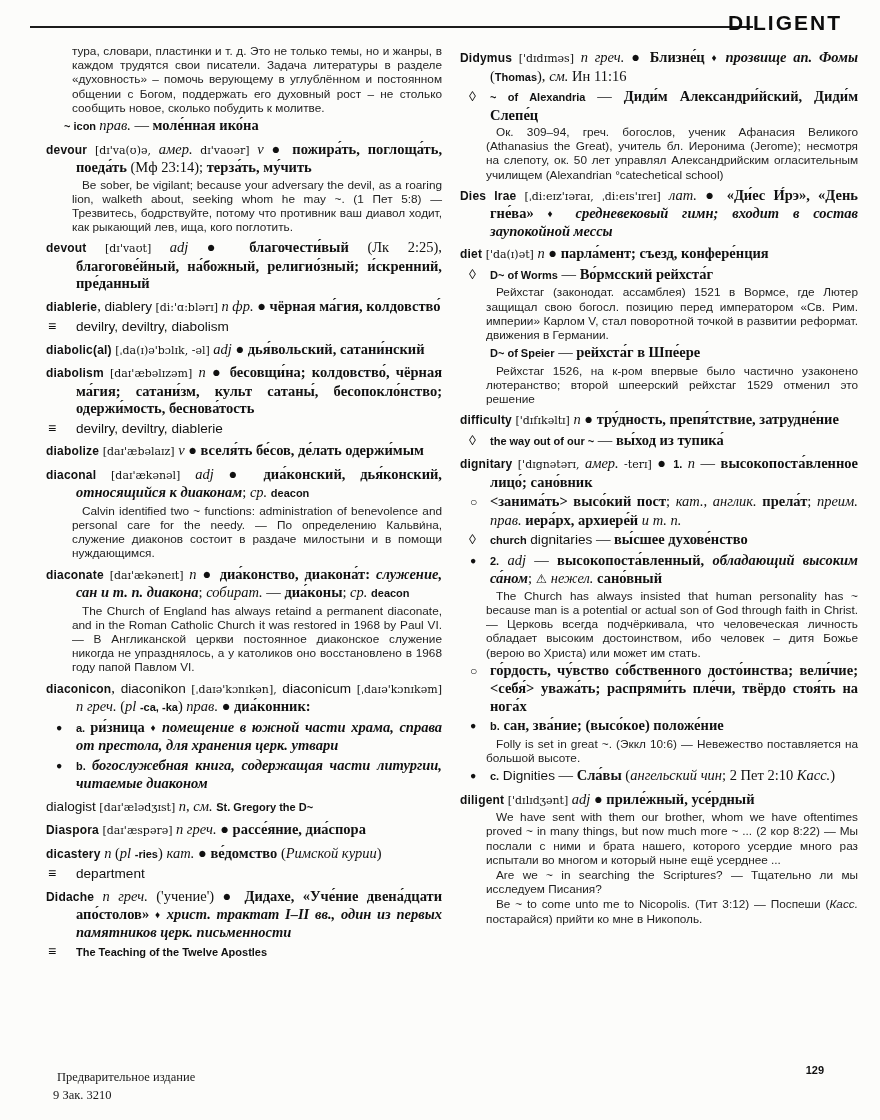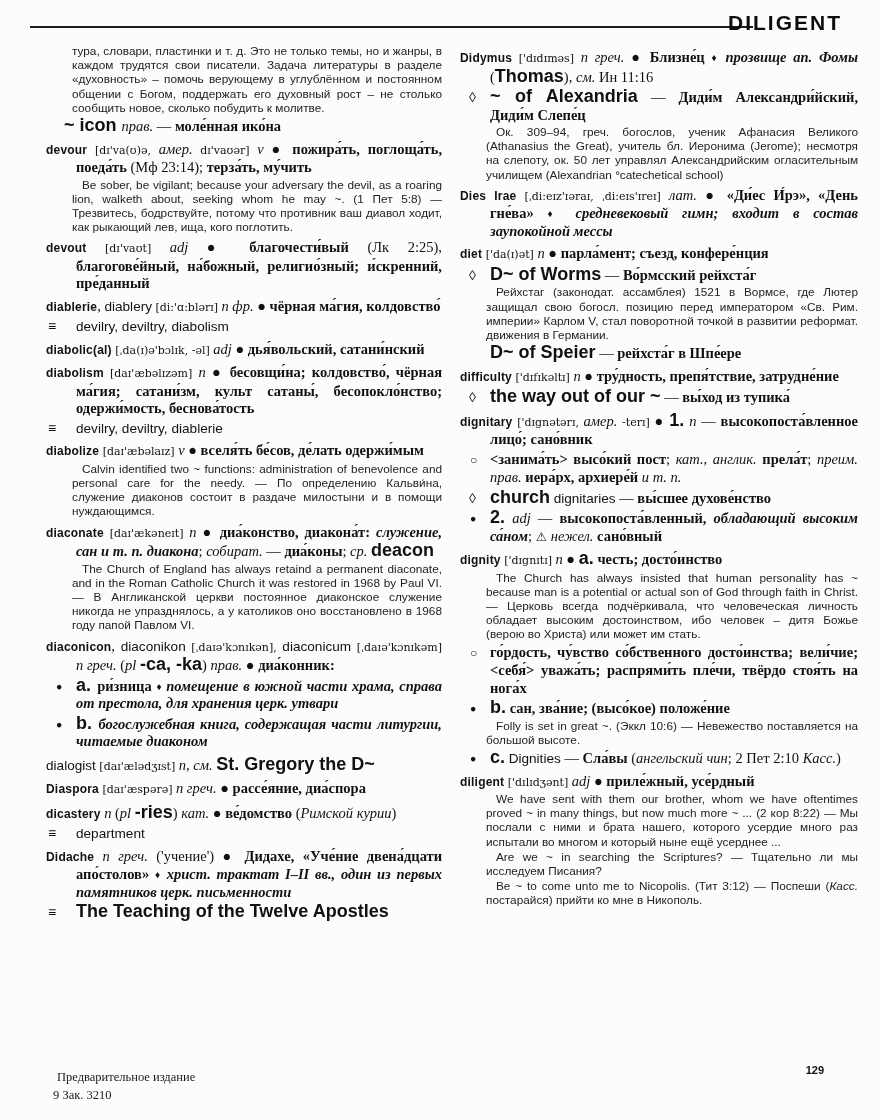--- a/index.html
+++ b/index.html
@@ -34,21 +34,21 @@
   .marker { display:inline-block; width:30px; box-sizing:border-box; text-indent:0;
             font-family:"Liberation Sans", sans-serif; }
   .m-eq  { padding-left:2px;  font-size:14px; }
   .m-dia { padding-left:9px;  font-size:14px; font-family:"Liberation Serif", serif; }
   .m-dot { padding-left:10px; font-size:10.5px; vertical-align:1px; }
   .m-cir { padding-left:10px; font-size:12px; }
 
   
   .s-hw  { font-family:"Liberation Sans", sans-serif; font-weight:bold; font-size:12px; letter-spacing:0.2px;margin-top:8px; }
   .s-sans{ font-family:"Liberation Sans", sans-serif; font-size:13.6px; }
-  .s-bs  { font-family:"Liberation Sans", sans-serif; font-weight:bold; font-size:18px; }
+  .s-bs  { font-family:"Liberation Sans", sans-serif; font-weight:bold; font-size:11px; }
   .s-ph  { font-family:"DejaVu Serif", serif; font-size:11px; }
   .s-r   { }
   .s-i   { font-style:italic; }
   .s-b   { font-weight:bold; }
   .s-bi  { font-weight:bold; font-style:italic; }
   .s-dm  { font-size:10px; vertical-align:1px; }
   .s-w   { font-family:"DejaVu Sans", sans-serif; font-size:12.5px; }
   .s-ex  { }
   .s-exi { font-style:italic; }
 
@@ -70,20 +70,21 @@
       <div class="tilde"><span class="s-bs">~ icon </span><span class="s-i">прав.</span><span class="s-r"> — </span><span class="s-b">моле́нная ико́на</span></div>
       <div class="entry"><span class="s-hw">devour</span><span class="s-ph"> [dɪ'va(ʊ)ə, </span><span class="s-i">амер.</span><span class="s-ph"> dɪ'vaʊər] </span><span class="s-i">v</span><span class="s-r"> ● </span><span class="s-b">пожира́ть, поглоща́ть, поеда́ть </span><span class="s-r">(Мф 23:14); </span><span class="s-b">терза́ть, му́чить</span></div>
       <div class="ex fi"><span class="s-ex">Be sober, be vigilant; because your adversary the devil, as a roaring lion, walketh about, seeking whom he may ~. (1 Пет 5:8) — Трезвитесь, бодрствуйте, потому что противник ваш диавол ходит, как рыкающий лев, ища, кого поглотить.</span></div>
       <div class="entry"><span class="s-hw">devout</span><span class="s-ph"> [dɪ'vaʊt] </span><span class="s-i">adj</span><span class="s-r"> ● </span><span class="s-b">благочести́вый </span><span class="s-r">(Лк 2:25), </span><span class="s-b">благогове́йный, на́божный, религио́зный; и́скренний, пре́данный</span></div>
       <div class="entry"><span class="s-hw">diablerie</span><span class="s-r">, </span><span class="s-sans">diablery</span><span class="s-ph"> [di:'ɑ:blərɪ] </span><span class="s-i">n фр.</span><span class="s-r"> ● </span><span class="s-b">чёрная ма́гия, колдовство́</span></div>
       <div class="mk"><span class="marker m-eq">≡</span><span class="s-sans">devilry, deviltry, diabolism</span></div>
       <div class="entry"><span class="s-hw">diabolic(al)</span><span class="s-ph"> [ˌda(ɪ)ə'bɔlɪk, -əl] </span><span class="s-i">adj</span><span class="s-r"> ● </span><span class="s-b">дья́вольский, сатани́нский</span></div>
       <div class="entry"><span class="s-hw">diabolism</span><span class="s-ph"> [daɪ'æbəlɪzəm] </span><span class="s-i">n</span><span class="s-r"> ● </span><span class="s-b">бесовщи́на; колдовство́, чёрная ма́гия; сатани́зм, культ сатаны́, бесопокло́нство; одержи́мость, беснова́тость</span></div>
       <div class="mk"><span class="marker m-eq">≡</span><span class="s-sans">devilry, deviltry, diablerie</span></div>
       <div class="entry"><span class="s-hw">diabolize</span><span class="s-ph"> [daɪ'æbəlaɪz] </span><span class="s-i">v</span><span class="s-r"> ● </span><span class="s-b">вселя́ть бе́сов, де́лать одержи́мым</span></div>
+      <div class="entry"><span class="s-hw">diaconal</span><span class="s-ph"> [daɪ'ækənəl] </span><span class="s-i">adj</span><span class="s-r"> ● </span><span class="s-b">диа́конский, дья́конский, </span><span class="s-bi">относящийся к диаконам</span><span class="s-r">; </span><span class="s-i">ср.</span><span class="s-r"> </span><span class="s-bs">deacon</span></div>
       <div class="ex fi"><span class="s-ex">Calvin identified two ~ functions: administration of benevolence and personal care for the needy. — По определению Кальви́на, служение диаконов состоит в раздаче милостыни и в помощи нуждающимся.</span></div>
       <div class="entry"><span class="s-hw">diaconate</span><span class="s-ph"> [daɪ'ækəneɪt] </span><span class="s-i">n</span><span class="s-r"> ● </span><span class="s-b">диа́конство, диакона́т: </span><span class="s-bi">служение, сан и т. п. диакона</span><span class="s-r">; </span><span class="s-i">собират.</span><span class="s-r"> — </span><span class="s-b">диа́коны</span><span class="s-r">; </span><span class="s-i">ср.</span><span class="s-r"> </span><span class="s-bs">deacon</span></div>
       <div class="ex fi"><span class="s-ex">The Church of England has always retaind a permanent diaconate, and in the Roman Catholic Church it was restored in 1968 by Paul VI. — В Англиканской церкви постоянное диаконское служение никогда не упразднялось, а у католиков оно восстановлено в 1968 году папой Павлом VI.</span></div>
       <div class="entry"><span class="s-hw">diaconicon</span><span class="s-r">, </span><span class="s-sans">diaconikon</span><span class="s-ph"> [ˌdaɪə'kɔnɪkən], </span><span class="s-sans">diaconicum</span><span class="s-ph"> [ˌdaɪə'kɔnɪkəm] </span><span class="s-i">n греч.</span><span class="s-r"> (</span><span class="s-i">pl</span><span class="s-r"> </span><span class="s-bs">-ca, -ka</span><span class="s-r">) </span><span class="s-i">прав.</span><span class="s-r"> ● </span><span class="s-b">диа́конник:</span></div>
       <div class="mk"><span class="marker m-dot">●</span><span class="s-bs">a. </span><span class="s-b">ри́зница </span><span class="s-dm">♦ </span><span class="s-bi">помещение в южной части храма, справа от престола, для хранения церк. утвари</span></div>
       <div class="mk"><span class="marker m-dot">●</span><span class="s-bs">b. </span><span class="s-bi">богослужебная книга, содержащая части литургии, читаемые диаконом</span></div>
       <div class="entry"><span class="s-sans">dialogist</span><span class="s-ph"> [daɪ'ælədʒɪst] </span><span class="s-i">n</span><span class="s-r">, </span><span class="s-i">см.</span><span class="s-r"> </span><span class="s-bs">St. Gregory the D~</span></div>
       <div class="entry"><span class="s-hw">Diaspora</span><span class="s-ph"> [daɪ'æspərə] </span><span class="s-i">n греч.</span><span class="s-r"> ● </span><span class="s-b">рассе́яние, диа́спора</span></div>
       <div class="entry"><span class="s-hw">dicastery</span><span class="s-r"> </span><span class="s-i">n</span><span class="s-r"> (</span><span class="s-i">pl</span><span class="s-r"> </span><span class="s-bs">-ries</span><span class="s-r">) </span><span class="s-i">кат.</span><span class="s-r"> ● </span><span class="s-b">ве́домство </span><span class="s-r">(</span><span class="s-i">Римской курии</span><span class="s-r">)</span></div>
       <div class="mk"><span class="marker m-eq">≡</span><span class="s-sans">department</span></div>
@@ -92,27 +93,27 @@
     </div>
   <div class="col col-right" id="col-right">
       <div class="entry"><span class="s-hw">Didymus</span><span class="s-ph"> ['dɪdɪməs] </span><span class="s-i">n греч.</span><span class="s-r"> ● </span><span class="s-b">Близне́ц </span><span class="s-dm">♦ </span><span class="s-bi">прозвище ап. Фомы</span><span class="s-r"> (</span><span class="s-bs">Thomas</span><span class="s-r">), </span><span class="s-i">см.</span><span class="s-r"> Ин 11:16</span></div>
       <div class="mk"><span class="marker m-dia">◊</span><span class="s-bs">~ of Alexandria</span><span class="s-r"> — </span><span class="s-b">Диди́м Александри́йский, Диди́м Слепе́ц</span></div>
       <div class="ex fi"><span class="s-ex">Ок. 309–94, греч. богослов, ученик Афанасия Великого (Athanasius the Great), учитель бл. Иеронима (Jerome); несмотря на слепоту, ок. 50 лет управлял Александрийским огласительным училищем (Alexandrian °catechetical school)</span></div>
       <div class="entry"><span class="s-hw">Dies Irae</span><span class="s-ph"> [ˌdi:eɪz'ɪəraɪ, ˌdi:eɪs'ɪreɪ] </span><span class="s-i">лат.</span><span class="s-r"> ● </span><span class="s-b">«Ди́ес И́рэ», «День гне́ва» </span><span class="s-dm">♦ </span><span class="s-bi">средневековый гимн; входит в состав заупокойной мессы</span></div>
       <div class="entry"><span class="s-hw">diet</span><span class="s-ph"> ['da(ɪ)ət] </span><span class="s-i">n</span><span class="s-r"> ● </span><span class="s-b">парла́мент; съезд, конфере́нция</span></div>
       <div class="mk"><span class="marker m-dia">◊</span><span class="s-bs">D~ of Worms</span><span class="s-r"> — </span><span class="s-b">Во́рмсский рейхста́г</span></div>
       <div class="ex fi"><span class="s-ex">Рейхстаг (законодат. ассамблея) 1521 в Вормсе, где Лютер защищал свою богосл. позицию перед императором «Св. Рим. империи» Карлом V, стал поворотной точкой в развитии реформат. движения в Германии.</span></div>
       <div class="sub"><span class="s-bs">D~ of Speier</span><span class="s-r"> — </span><span class="s-b">рейхста́г в Шпе́ере</span></div>
+      <div class="ex fi"><span class="s-ex">Рейхстаг 1526, на к-ром впервые было частично узаконено лютеранство; второй шпеерский рейхстаг 1529 отменил это решение</span></div>
       <div class="entry"><span class="s-hw">difficulty</span><span class="s-ph"> ['dɪfɪkəltɪ] </span><span class="s-i">n</span><span class="s-r"> ● </span><span class="s-b">тру́дность, препя́тствие, затрудне́ние</span></div>
       <div class="mk"><span class="marker m-dia">◊</span><span class="s-bs">the way out of our ~</span><span class="s-r"> — </span><span class="s-b">вы́ход из тупика́</span></div>
       <div class="entry"><span class="s-hw">dignitary</span><span class="s-ph"> ['dɪgnətərɪ, </span><span class="s-i">амер.</span><span class="s-ph"> -terɪ] </span><span class="s-r">● </span><span class="s-bs">1.</span><span class="s-r"> </span><span class="s-i">n</span><span class="s-r"> — </span><span class="s-b">высокопоста́вленное лицо́; сано́вник</span></div>
       <div class="mk"><span class="marker m-cir">○</span><span class="s-b">&lt;занима́ть&gt; высо́кий пост</span><span class="s-r">; </span><span class="s-i">кат.</span><span class="s-r">, </span><span class="s-i">англик.</span><span class="s-r"> </span><span class="s-b">прела́т</span><span class="s-r">; </span><span class="s-i">преим. прав.</span><span class="s-r"> </span><span class="s-b">иера́рх, архиере́й</span><span class="s-r"> </span><span class="s-i">и т. п.</span></div>
       <div class="mk"><span class="marker m-dia">◊</span><span class="s-bs">church</span><span class="s-r"> </span><span class="s-sans">dignitaries</span><span class="s-r"> — </span><span class="s-b">вы́сшее духове́нство</span></div>
       <div class="mk"><span class="marker m-dot">●</span><span class="s-bs">2.</span><span class="s-r"> </span><span class="s-i">adj</span><span class="s-r"> — </span><span class="s-b">высокопоста́вленный, </span><span class="s-bi">обладающий высоким са́ном</span><span class="s-r">; </span><span class="s-w">⚠ </span><span class="s-i">нежел.</span><span class="s-r"> </span><span class="s-b">сано́вный</span></div>
-      <div class="entry"><span class="s-hw">dignity</span><span class="s-ph"> ['dɪgnɪtɪ] </span><span class="s-i">n</span><span class="s-r"> ● </span><span class="s-bs">a.</span><span class="s-r"> </span><span class="s-b">честь; досто́инство</span></div>
       <div class="ex fi"><span class="s-ex">The Church has always insisted that human personality has ~ because man is a potential or actual son of God through faith in Christ. — Церковь всегда подчёркивала, что человеческая личность обладает высоким достоинством, ибо человек – дитя Божье (верою во Христа) или может им стать.</span></div>
       <div class="mk"><span class="marker m-cir">○</span><span class="s-b">го́рдость, чу́вство со́бственного досто́инства; вели́чие; &lt;себя́&gt; уважа́ть; распрями́ть пле́чи, твёрдо стоя́ть на нога́х</span></div>
       <div class="mk"><span class="marker m-dot">●</span><span class="s-bs">b.</span><span class="s-r"> </span><span class="s-b">сан, зва́ние; (высо́кое) положе́ние</span></div>
       <div class="ex fi"><span class="s-ex">Folly is set in great ~. (Эккл 10:6) — Невежество поставляется на большой высоте.</span></div>
       <div class="mk"><span class="marker m-dot">●</span><span class="s-bs">c.</span><span class="s-r"> </span><span class="s-sans">Dignities</span><span class="s-r"> — </span><span class="s-b">Сла́вы</span><span class="s-r"> (</span><span class="s-i">ангельский чин</span><span class="s-r">; 2 Пет 2:10 </span><span class="s-i">Касс.</span><span class="s-r">)</span></div>
       <div class="entry"><span class="s-hw">diligent</span><span class="s-ph"> ['dɪlɪdʒənt] </span><span class="s-i">adj</span><span class="s-r"> ● </span><span class="s-b">приле́жный, усе́рдный</span></div>
       <div class="ex fi"><span class="s-ex">We have sent with them our brother, whom we have oftentimes proved ~ in many things, but now much more ~ ... (2 кор 8:22) — Мы послали с ними и брата нашего, которого усердие много раз испытали во многом и который ныне ещё усерднее ...</span></div>
       <div class="ex fi"><span class="s-ex">Are we ~ in searching the Scriptures? — Тщательно ли мы исследуем Писания?</span></div>
       <div class="ex fi"><span class="s-ex">Be ~ to come unto me to Nicopolis. (Тит 3:12) — Поспеши (</span><span class="s-exi">Касс.</span><span class="s-ex"> постарайся) прийти ко мне в Никополь.</span></div>
     </div>

